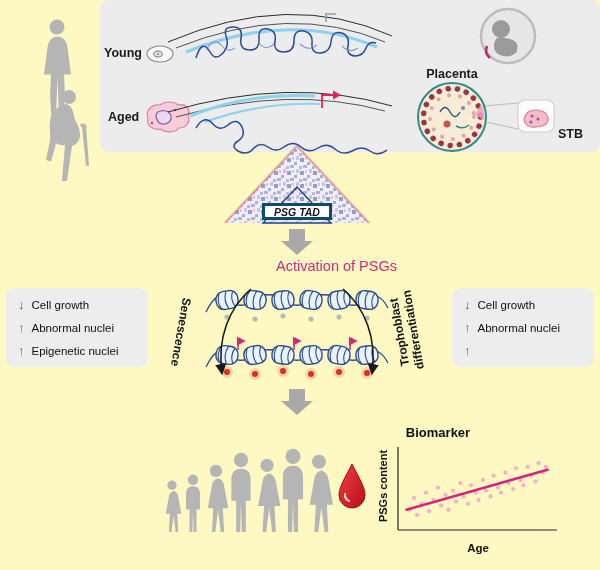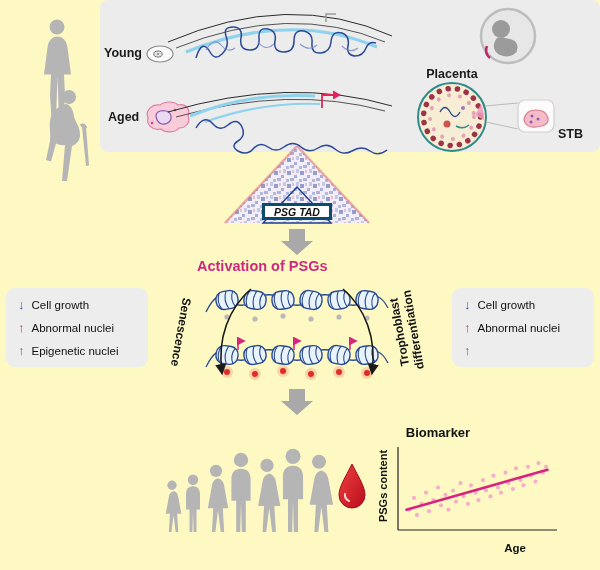--- a/index.html
+++ b/index.html
@@ -3,28 +3,28 @@
 <meta charset="utf-8">
 <style>
   * { margin:0; padding:0; box-sizing:border-box; }
   html,body { width:600px; height:570px; background:#fff; font-family:"Liberation Sans", sans-serif; }
   .canvas { position:relative; width:600px; height:570px; background:#fef9c3; overflow:hidden; }
   .hero-bg { position:absolute; left:100px; top:0; width:500px; height:152px; background:#ececec; border-radius:8px; }
   .layer { position:absolute; left:0; top:0; }
   .lbl { position:absolute; color:#1a1a1a; font-size:12.5px; font-weight:600; }
   .tad-box { position:absolute; left:262px; top:203px; width:70px; height:17px; background:#fff; border:3px solid #0c4a6e;
              font-style:italic; font-size:10.5px; font-weight:600; display:flex; align-items:center; justify-content:center; color:#111; }
-  .act-title { position:absolute; left:197px; top:258px; width:200px; text-align:left; font-size:14.5px; font-weight:700; color:#ca2b7e; }
+  .act-title { position:absolute; left:197px; top:258px; width:200px; text-align:right; font-size:14.5px; font-weight:400; color:#ca2b7e; }
   .branch { position:absolute; font-size:12px; font-weight:600; color:#111; text-align:center; transform-origin:center; line-height:1.15; }
   .info-box { position:absolute; background:#ededed; border-radius:9px; padding:10px 6px 10px 12px; display:flex; flex-direction:column; gap:10px; }
   .row { display:flex; align-items:center; gap:7px; font-size:11.5px; color:#111; white-space:nowrap; }
   .arr { font-weight:700; font-size:13px; line-height:1; }
   .down { color:#3458a8; } .up { color:#c42a7c; }
   .chart-title { position:absolute; left:388px; top:425px; width:100px; text-align:center; font-size:13px; font-weight:700; color:#111; }
-  .axis-x { position:absolute; left:430px; top:542px; width:96px; text-align:right; font-size:11.5px; font-weight:600; color:#111; }
+  .axis-x { position:absolute; left:430px; top:542px; width:96px; text-align:center; font-size:11.5px; font-weight:600; color:#111; }
   .axis-y { position:absolute; left:338px; top:480px; width:90px; text-align:center; font-size:11px; font-weight:600; color:#111;
             transform:rotate(-90deg); transform-origin:center; }
 </style>
 </head>
 <body>
 
 <div class="canvas">
 
   <div class="hero-bg"></div>
 

